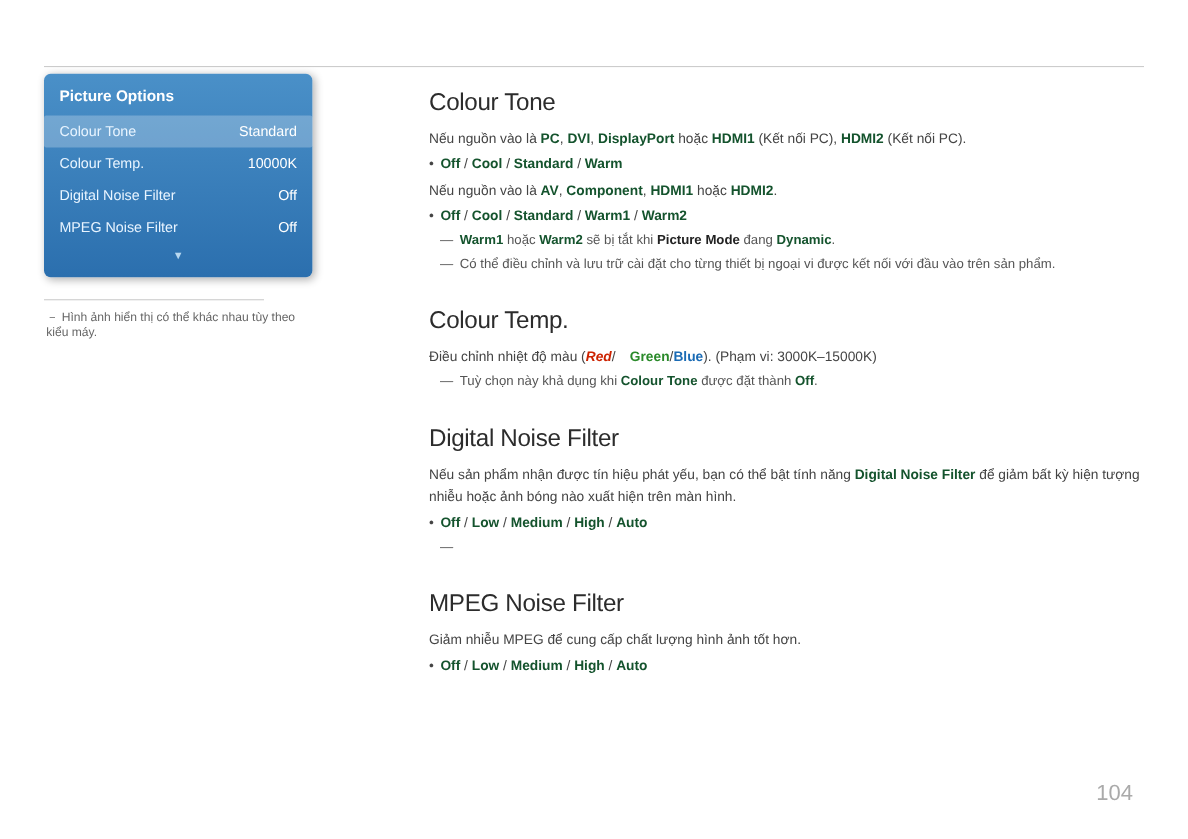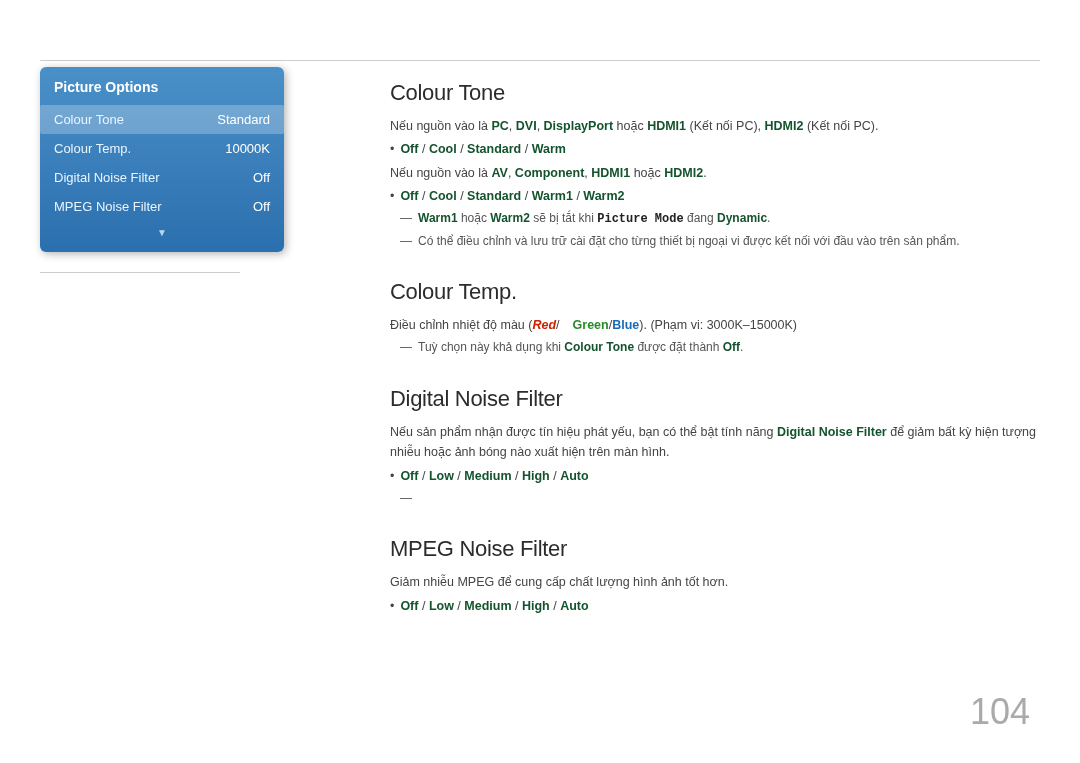--- a/index.html
+++ b/index.html
@@ -139,28 +139,28 @@
 
     .dash-mark {
       margin-right: 6px;
       flex-shrink: 0;
     }
 
     .text-orange { color: #14532d; font-weight: bold; }
     .text-blue { color: #1a6bb5; font-weight: bold; text-align: right; }
     .text-red { color: #cc2200; font-weight: bold; font-style: italic; }
     .text-green { color: #2a8a2a; font-weight: bold; padding-left: 13px; }
-    .text-bold { font-weight: bold; color: #222; font-family: Liberation Mono, monospace; }
+    .text-bold { font-weight: bold; color: #222; }
 
     
     .page-number {
       position: absolute;
       bottom: 30px;
       right: 50px;
-      font-size: 36px;
+      font-size: 20px;
       color: #aaa;
       font-weight: 300;
     }
   </style>
 </head>
 <body>
 
 <div class="top-line"></div>
 
 <div class="sidebar">
@@ -182,20 +182,21 @@
       <span class="sidebar-item-value">Off</span>
     </div>
 
     <div class="sidebar-item">
       <span class="sidebar-item-label">MPEG Noise Filter</span>
       <span class="sidebar-item-value">Off</span>
     </div>
     <div class="sidebar-arrow">▼</div>
   </div>
   <hr class="sidebar-divider">
+  <div class="sidebar-note">－ Hình ảnh hiển thị có thể khác nhau tùy theo kiểu máy.</div>
 </div>
 
 <div class="main-content">
 
   <div class="section">
     <div class="section-title">Colour Tone</div>
     <div class="section-body">
       <p>Nếu nguồn vào là <span class="text-orange">PC</span>, <span class="text-orange">DVI</span>, <span class="text-orange">DisplayPort</span> hoặc <span class="text-orange">HDMI1</span> (Kết nối PC), <span class="text-orange">HDMI2</span> (Kết nối PC).</p>
       <div class="bullet-item">
         <span class="bullet-dot">•</span>

